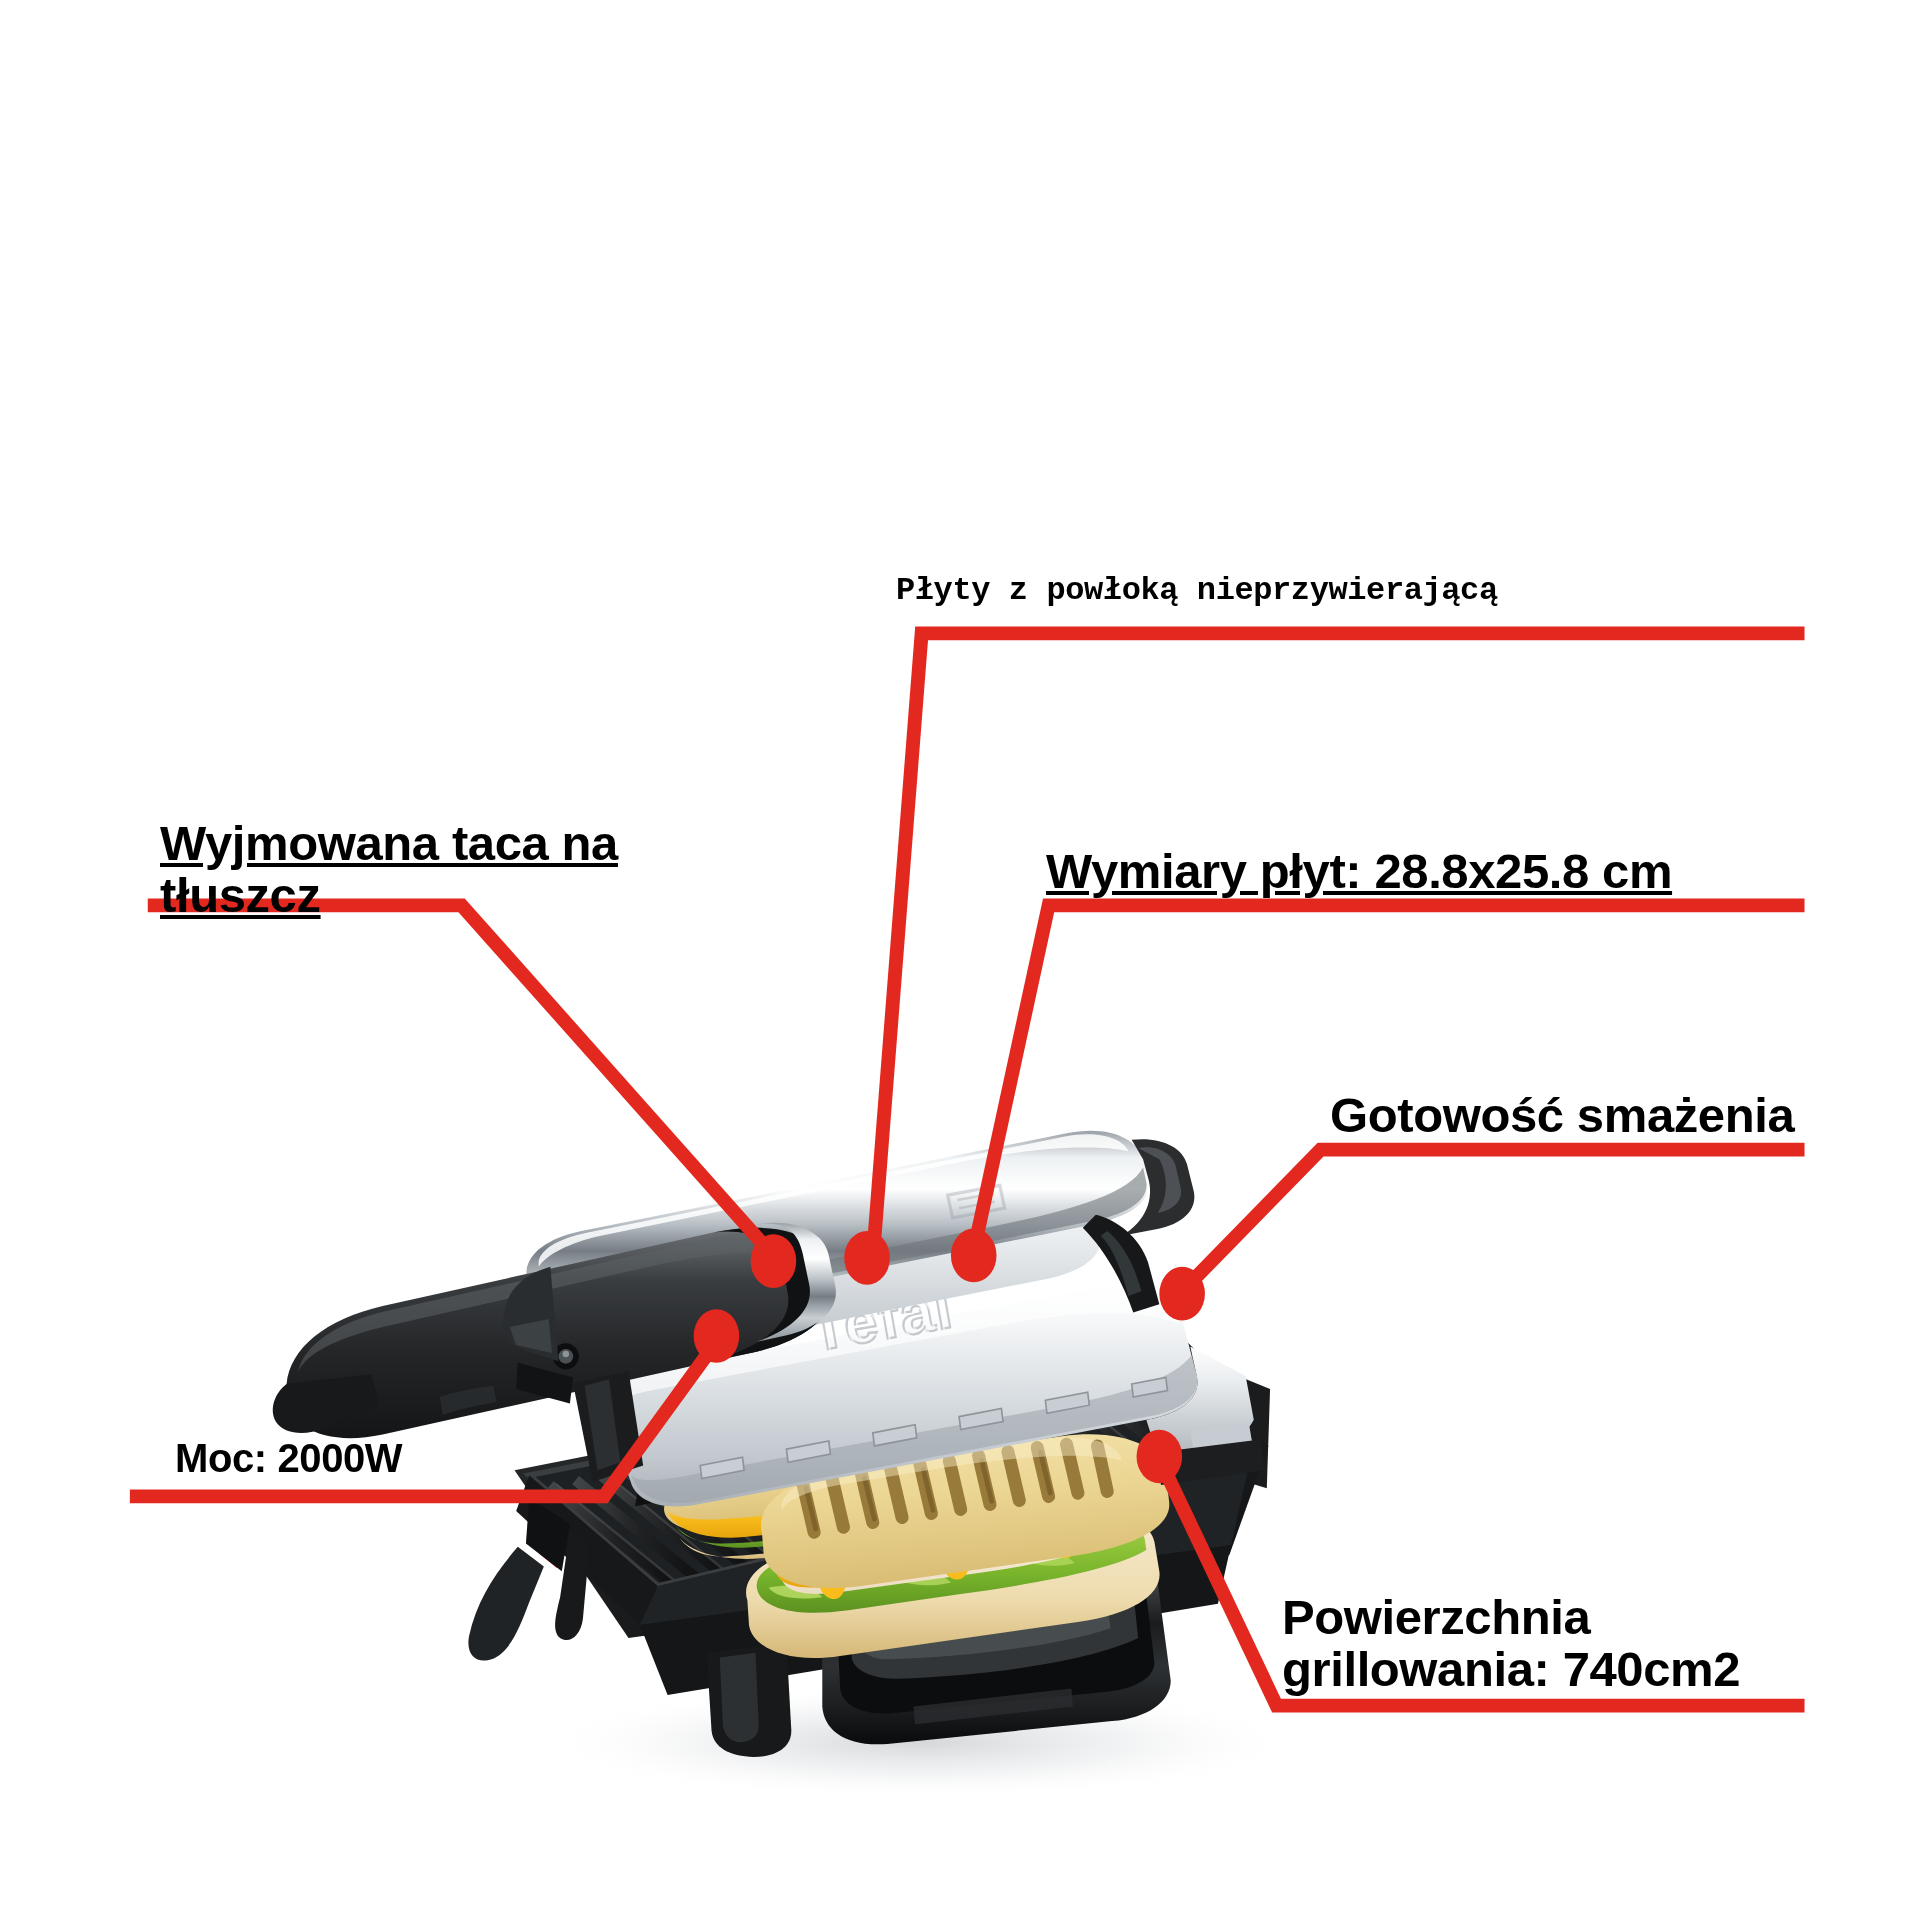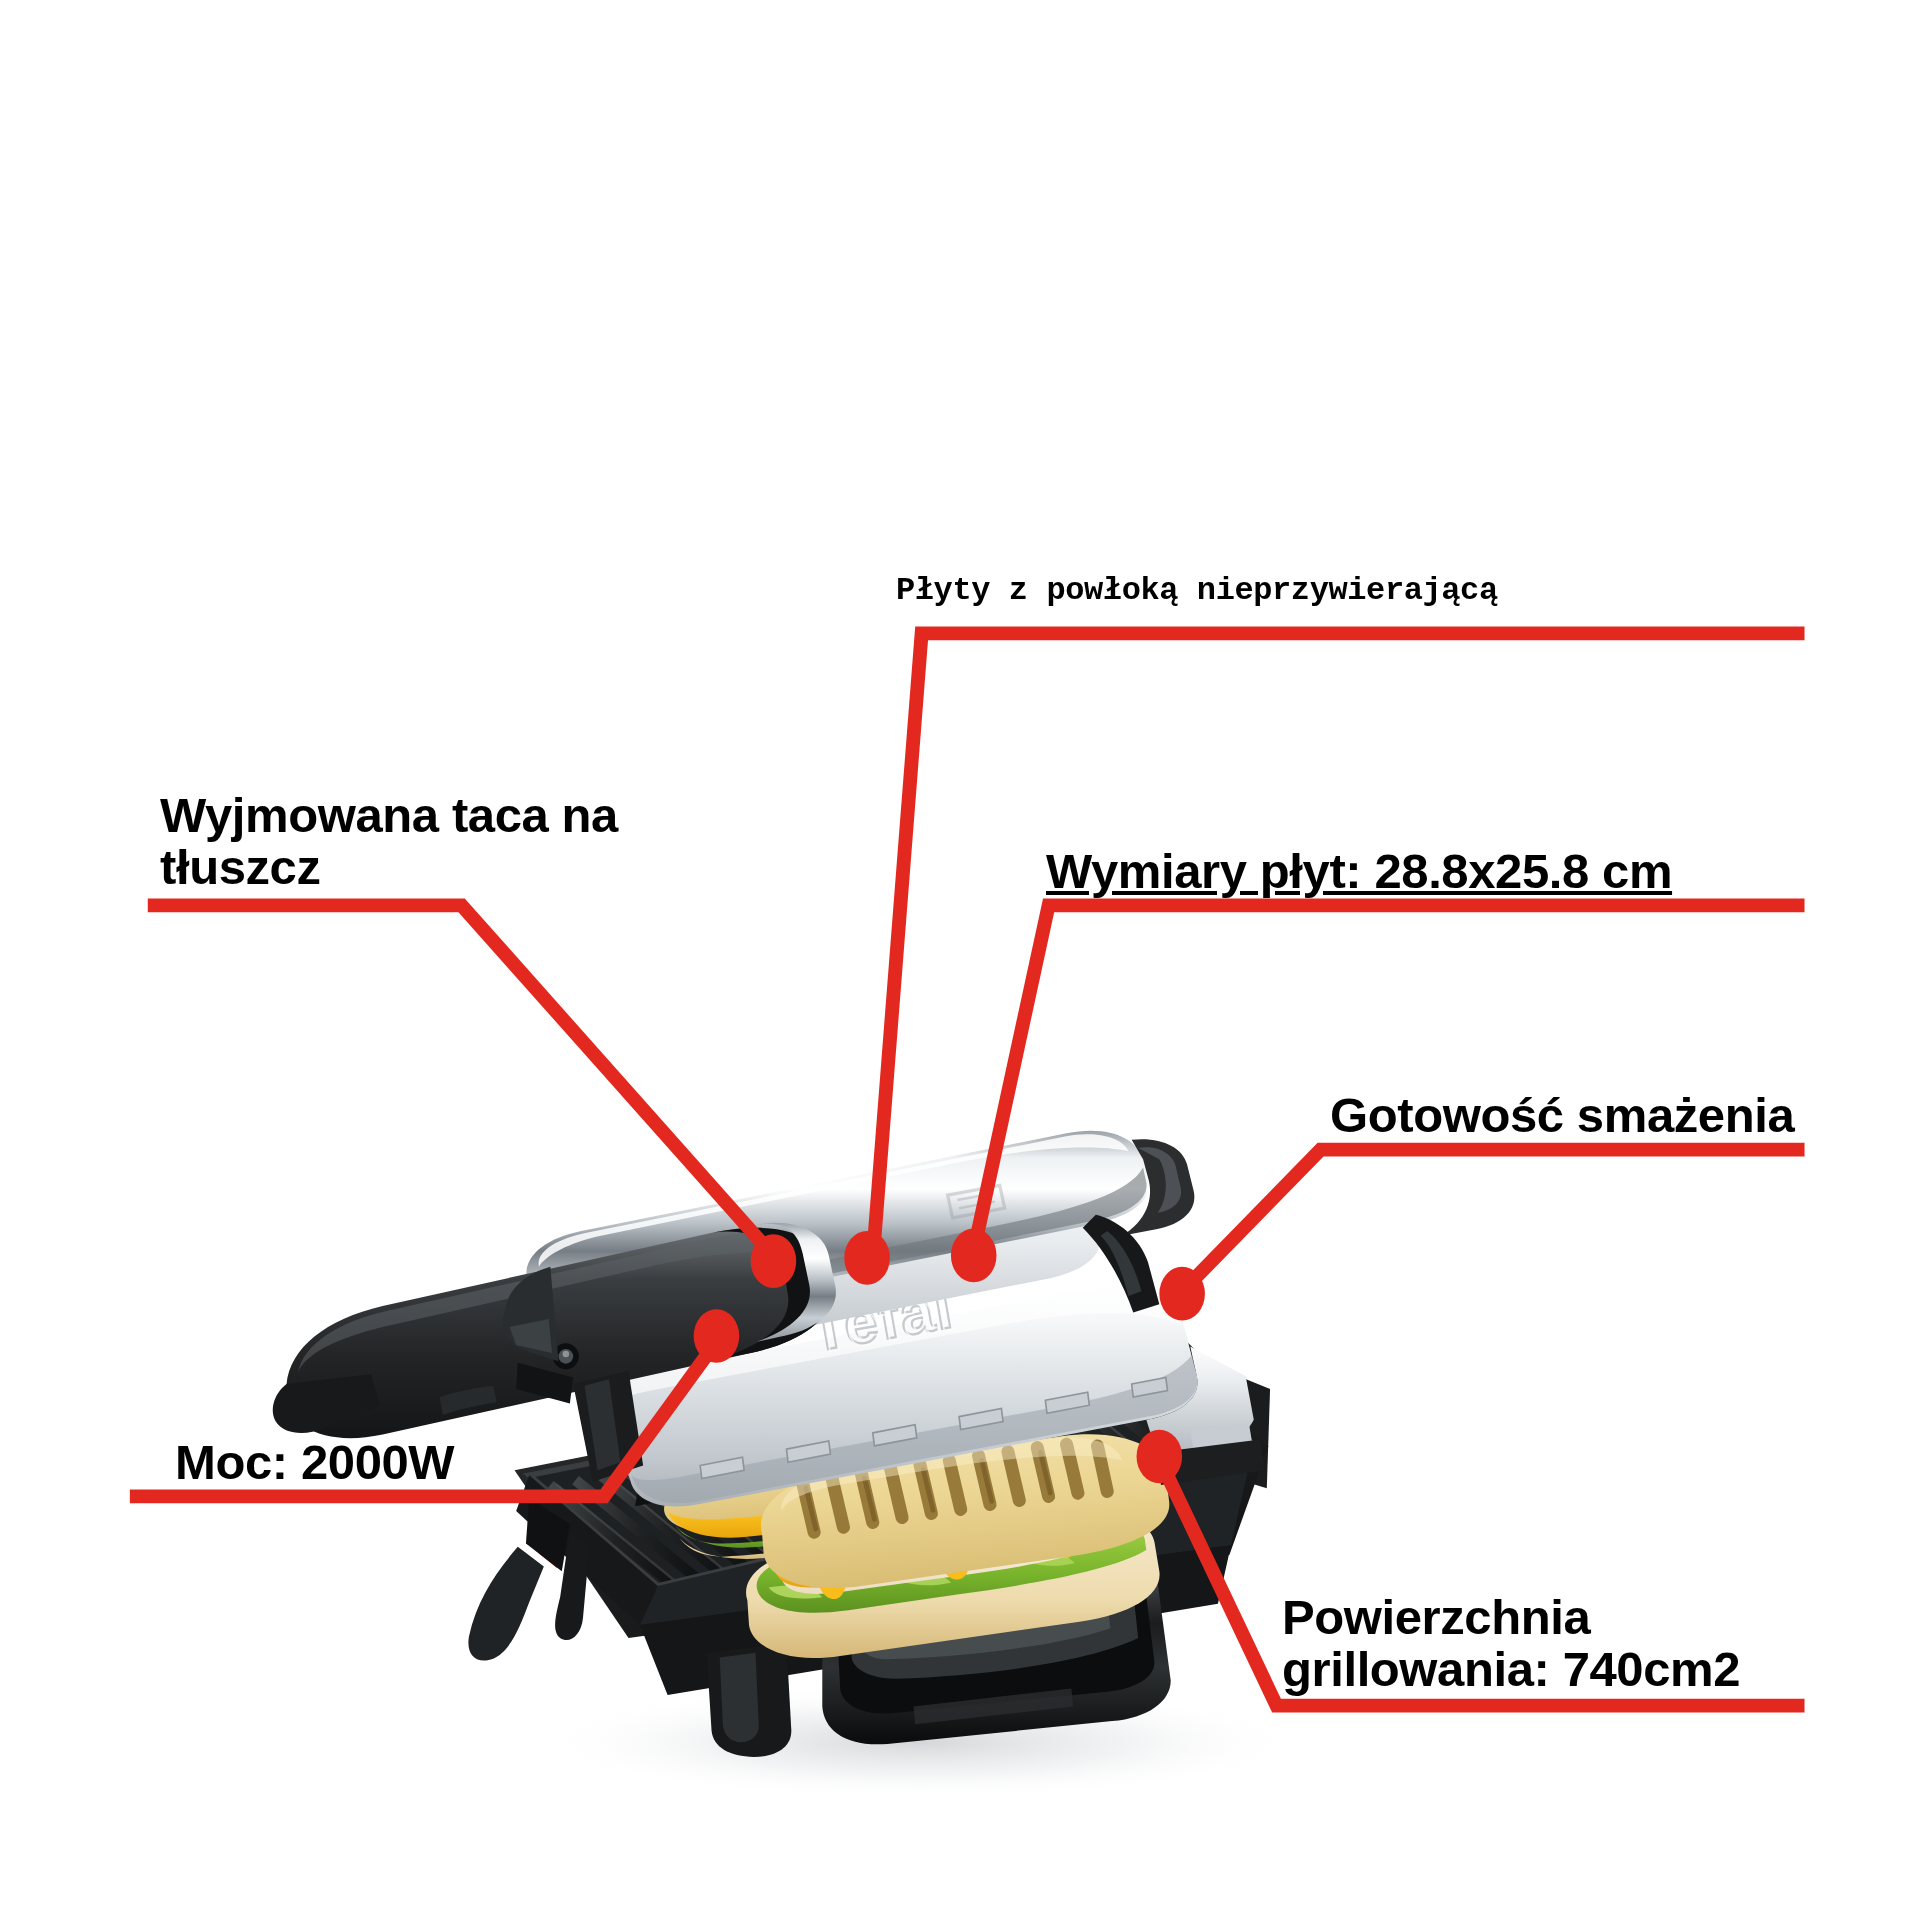--- a/index.html
+++ b/index.html
@@ -20,21 +20,21 @@
     font-family:"Liberation Sans", sans-serif;
     font-weight:bold;
     line-height:1.06;
     white-space:pre-line;
     letter-spacing:-0.4px;
   }
   .lbl-plyty      {left:896px;top:0.8px;font-size:32px;font-family:Liberation Mono, monospace;}
   .lbl-taca       {left:160px; top:0.8px;font-size:49px;}
   .lbl-wymiary    {left:1046px;top:0.8px;font-size:49px;}
   .lbl-gotowosc   {left:1330px;top:0.8px;font-size:49px;}
-  .lbl-moc        {left:175px; top:0.8px;font-size:49px;text-align:center;}
+  .lbl-moc        {left:175px; top:0.8px;font-size:40px;text-align:center;}
   .lbl-powierz    {left:1282px;top:0.8px;font-size:49px;}
 </style>
 </head>
 <body>
 
 <div id="stage">
 
   <svg id="artwork" class="layer" viewBox="0 0 2362 2362">
     <defs>
 
@@ -442,21 +442,21 @@
       <ellipse cx="950" cy="1549" rx="28" ry="33"></ellipse>
       <ellipse cx="1196" cy="1542" rx="28" ry="33"></ellipse>
       <ellipse cx="1452" cy="1589" rx="28" ry="33"></ellipse>
       <ellipse cx="880" cy="1641" rx="28" ry="33"></ellipse>
       <ellipse cx="1424" cy="1789" rx="28" ry="33"></ellipse>
     </g>
   </svg>
 
   <div class="label lbl-plyty" style="top:574px;">Płyty z powłoką nieprzywierającą</div>
 
-  <div class="label lbl-taca" style="top:790px;">Wyjmowana taca na
+  <div class="label lbl-taca" style="top:818px;text-decoration:underline;">Wyjmowana taca na
 tłuszcz</div>
 
   <div class="label lbl-wymiary" style="top:846px;text-decoration:underline;">Wymiary płyt: 28.8x25.8 cm</div>
 
   <div class="label lbl-gotowosc" style="top:1090px;">Gotowość smażenia</div>
 
   <div class="label lbl-moc" style="top:1437px;">Moc: 2000W</div>
 
   <div class="label lbl-powierz" style="top:1592px;">Powierzchnia
 grillowania: 740cm2</div>

